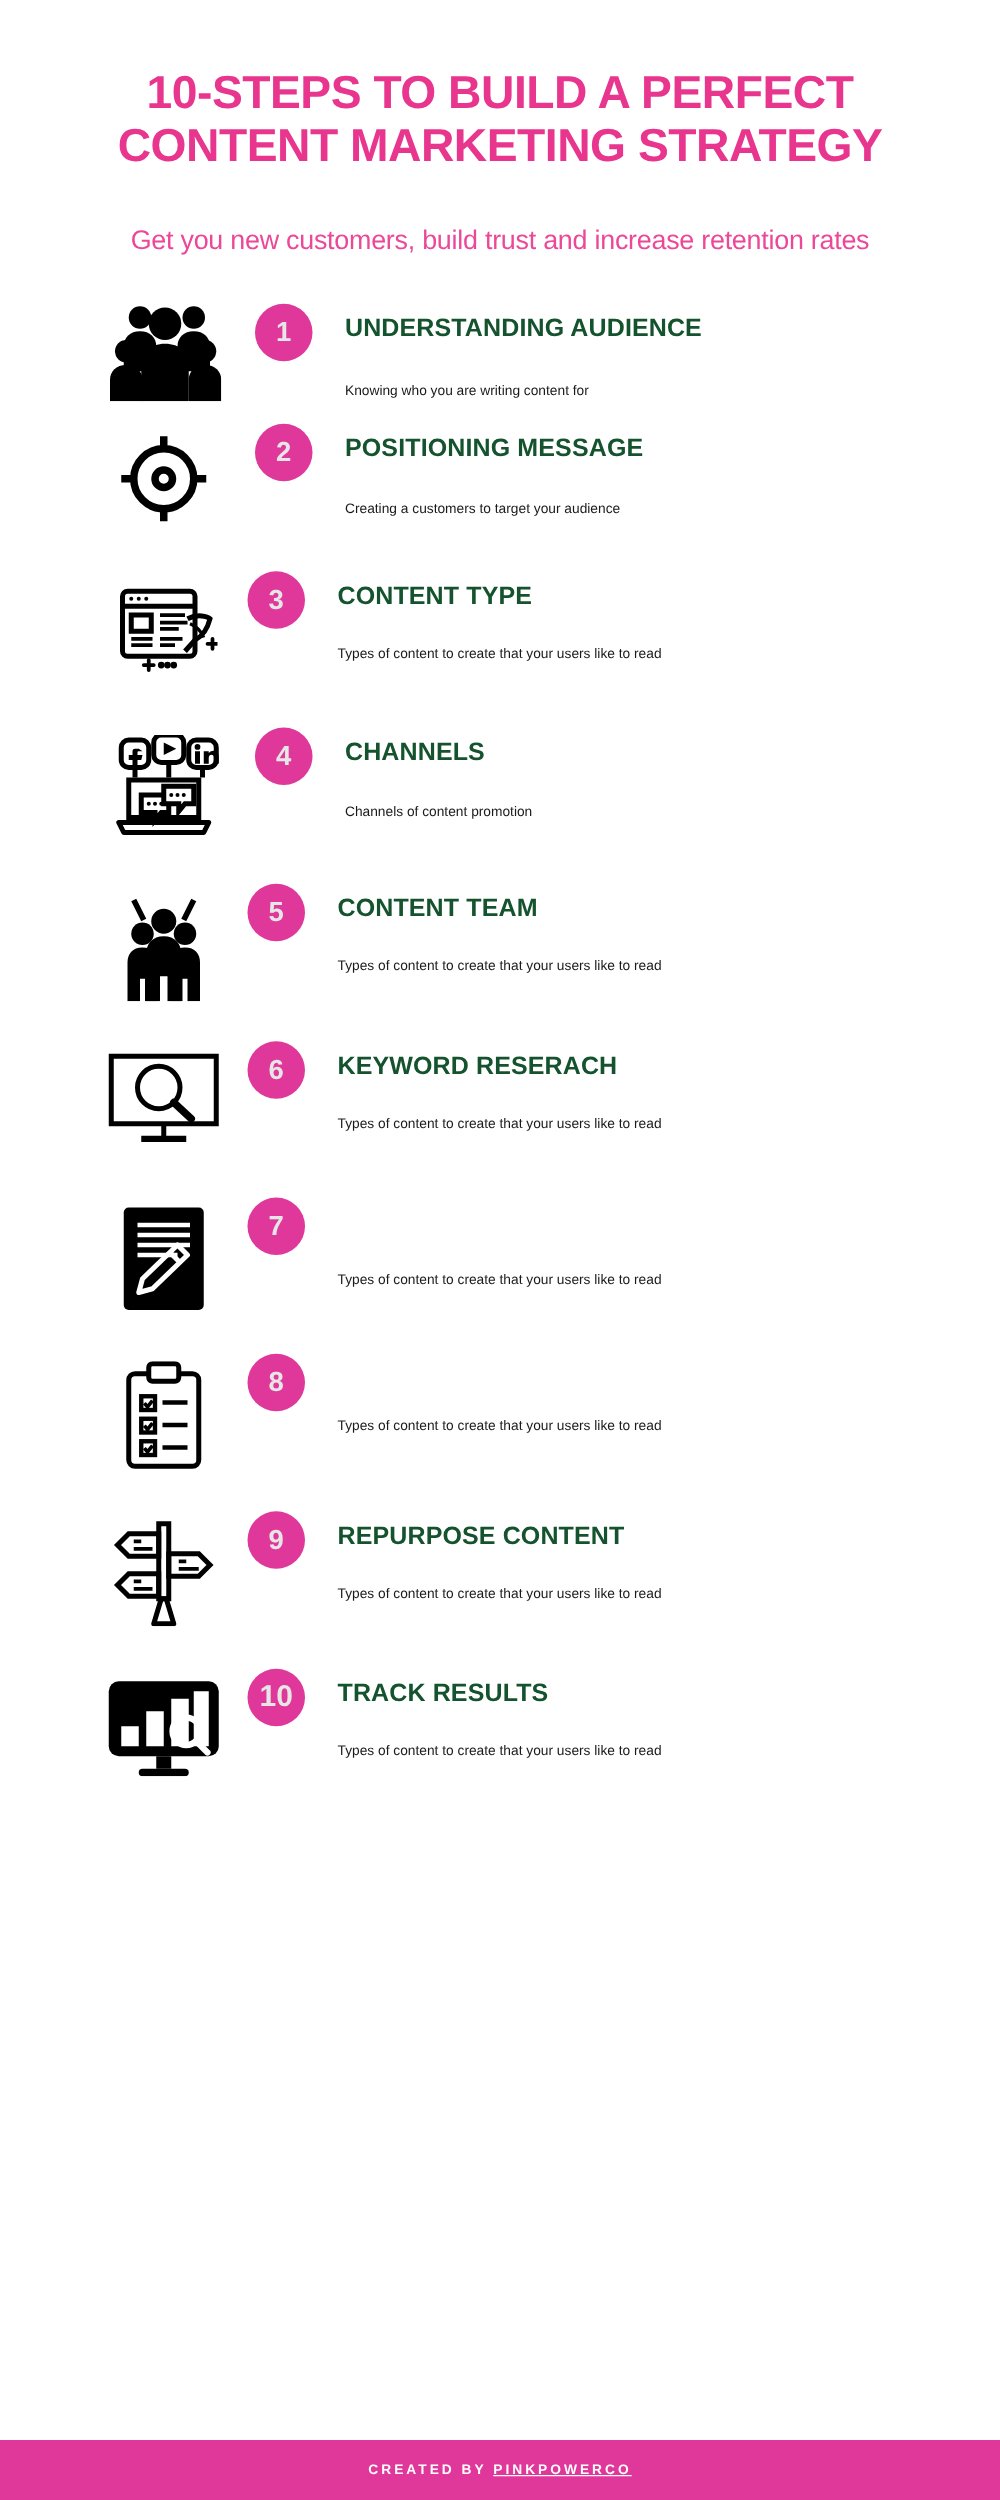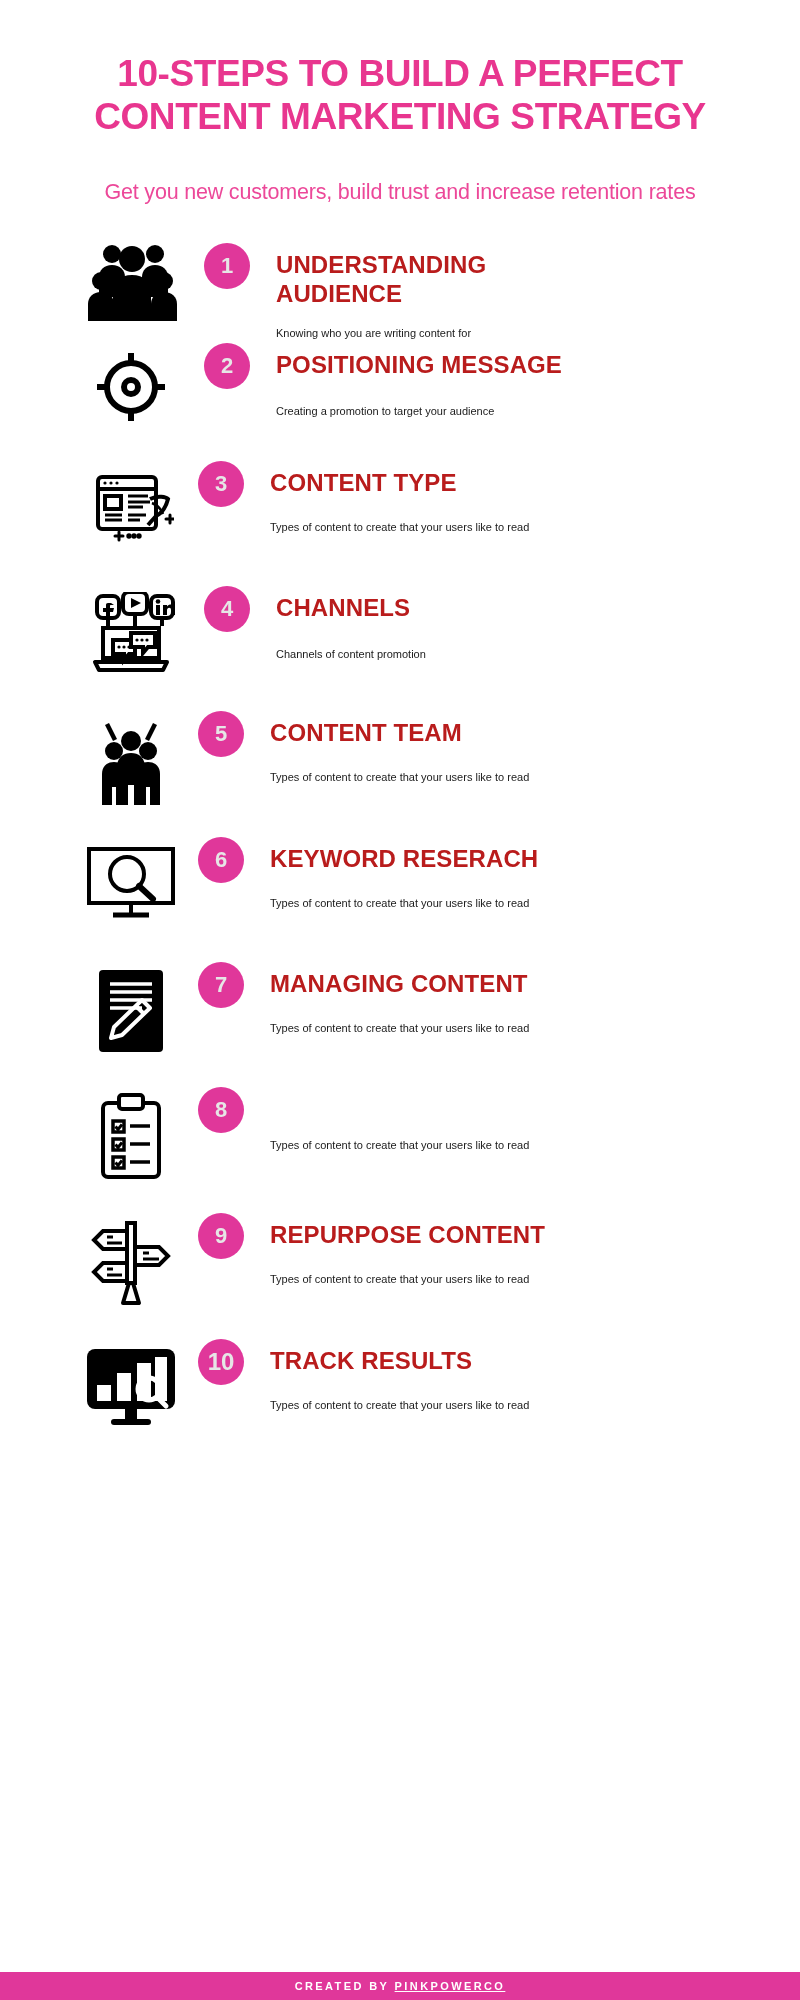--- a/index.html
+++ b/index.html
@@ -101,22 +101,22 @@
     font-weight: bold;
     display: flex;
     align-items: center;
     justify-content: center;
     margin-top: 2px;
   }
 
   .num-badge.wide { font-size: 24px; }
 
   .step-title {
-    color: #b91c1c;
-    font-size: 24px;
+    color: #14532d;
+    font-size: 20px;
     font-weight: bold;
     line-height: 1.2;
     letter-spacing: 0.1px;
     text-transform: uppercase;
     margin-left: 26px;
     padding-top: 10px;
     max-width: 330px;
   }
 
   .step-desc {
@@ -150,21 +150,21 @@
   .r8 .step-title, .r9 .step-title, .r10 .step-title { margin-left: 26px; }
 
   
   .r3 .body-cell, .r6 .body-cell, .r7 .body-cell,
   .r8 .body-cell, .r9 .body-cell, .r10 .body-cell { padding-left: 8px; }
   .r5 .body-cell { padding-left: 8px; }
 
   
   .footer {
     background: #e0379a;
-    height: 28px;
+    height: 48px;
     display: flex;
     align-items: center;
     justify-content: center;
     margin-top: auto;
   }
 
   .footer-text {
     color: #ffffff;
     font-size: 11px;
     font-weight: bold;
@@ -222,21 +222,21 @@
           <line x1="38" y1="61" x2="38" y2="72"></line>
           <line x1="4" y1="38" x2="15" y2="38"></line>
           <line x1="61" y1="38" x2="72" y2="38"></line>
         </svg>
       </div>
       <div class="body-cell">
         <div class="head-line">
           <div class="num-badge">2</div>
           <div class="step-title">POSITIONING MESSAGE</div>
         </div>
-        <div class="step-desc">Creating a promotion to target your audience</div>
+        <div class="step-desc">Creating a customers to target your audience</div>
       </div>
     </div>
 
     <div class="step-row r3">
       <div class="icon-cell">
         <svg width="86" height="80" viewBox="0 0 86 80" fill="none" stroke="#000" stroke-width="4">
           <rect x="10" y="10" width="58" height="52" rx="4"></rect>
           <line x1="10" y1="22" x2="68" y2="22"></line>
           <circle cx="17" cy="16" r="1.6" fill="#000" stroke="none"></circle>
           <circle cx="23" cy="16" r="1.6" fill="#000" stroke="none"></circle>
@@ -365,21 +365,20 @@
           </g>
           <g stroke="#fff" stroke-width="4" fill="none" stroke-linejoin="round">
             <path d="M16 70l3-11L47 32l8 8-28 27z"></path>
             <line x1="41" y1="38" x2="49" y2="46"></line>
           </g>
         </svg>
       </div>
       <div class="body-cell">
         <div class="head-line">
           <div class="num-badge">7</div>
-          <div class="step-title">MANAGING CONTENT</div>
         </div>
         <div class="step-desc">Types of content to create that your users like to read</div>
       </div>
     </div>
 
     <div class="step-row r8">
       <div class="icon-cell">
         <svg width="68" height="88" viewBox="0 0 68 88" fill="none" stroke="#000" stroke-width="4">
           <rect x="6" y="10" width="56" height="74" rx="5"></rect>
           <rect x="22" y="2" width="24" height="14" rx="3" fill="#fff"></rect>

